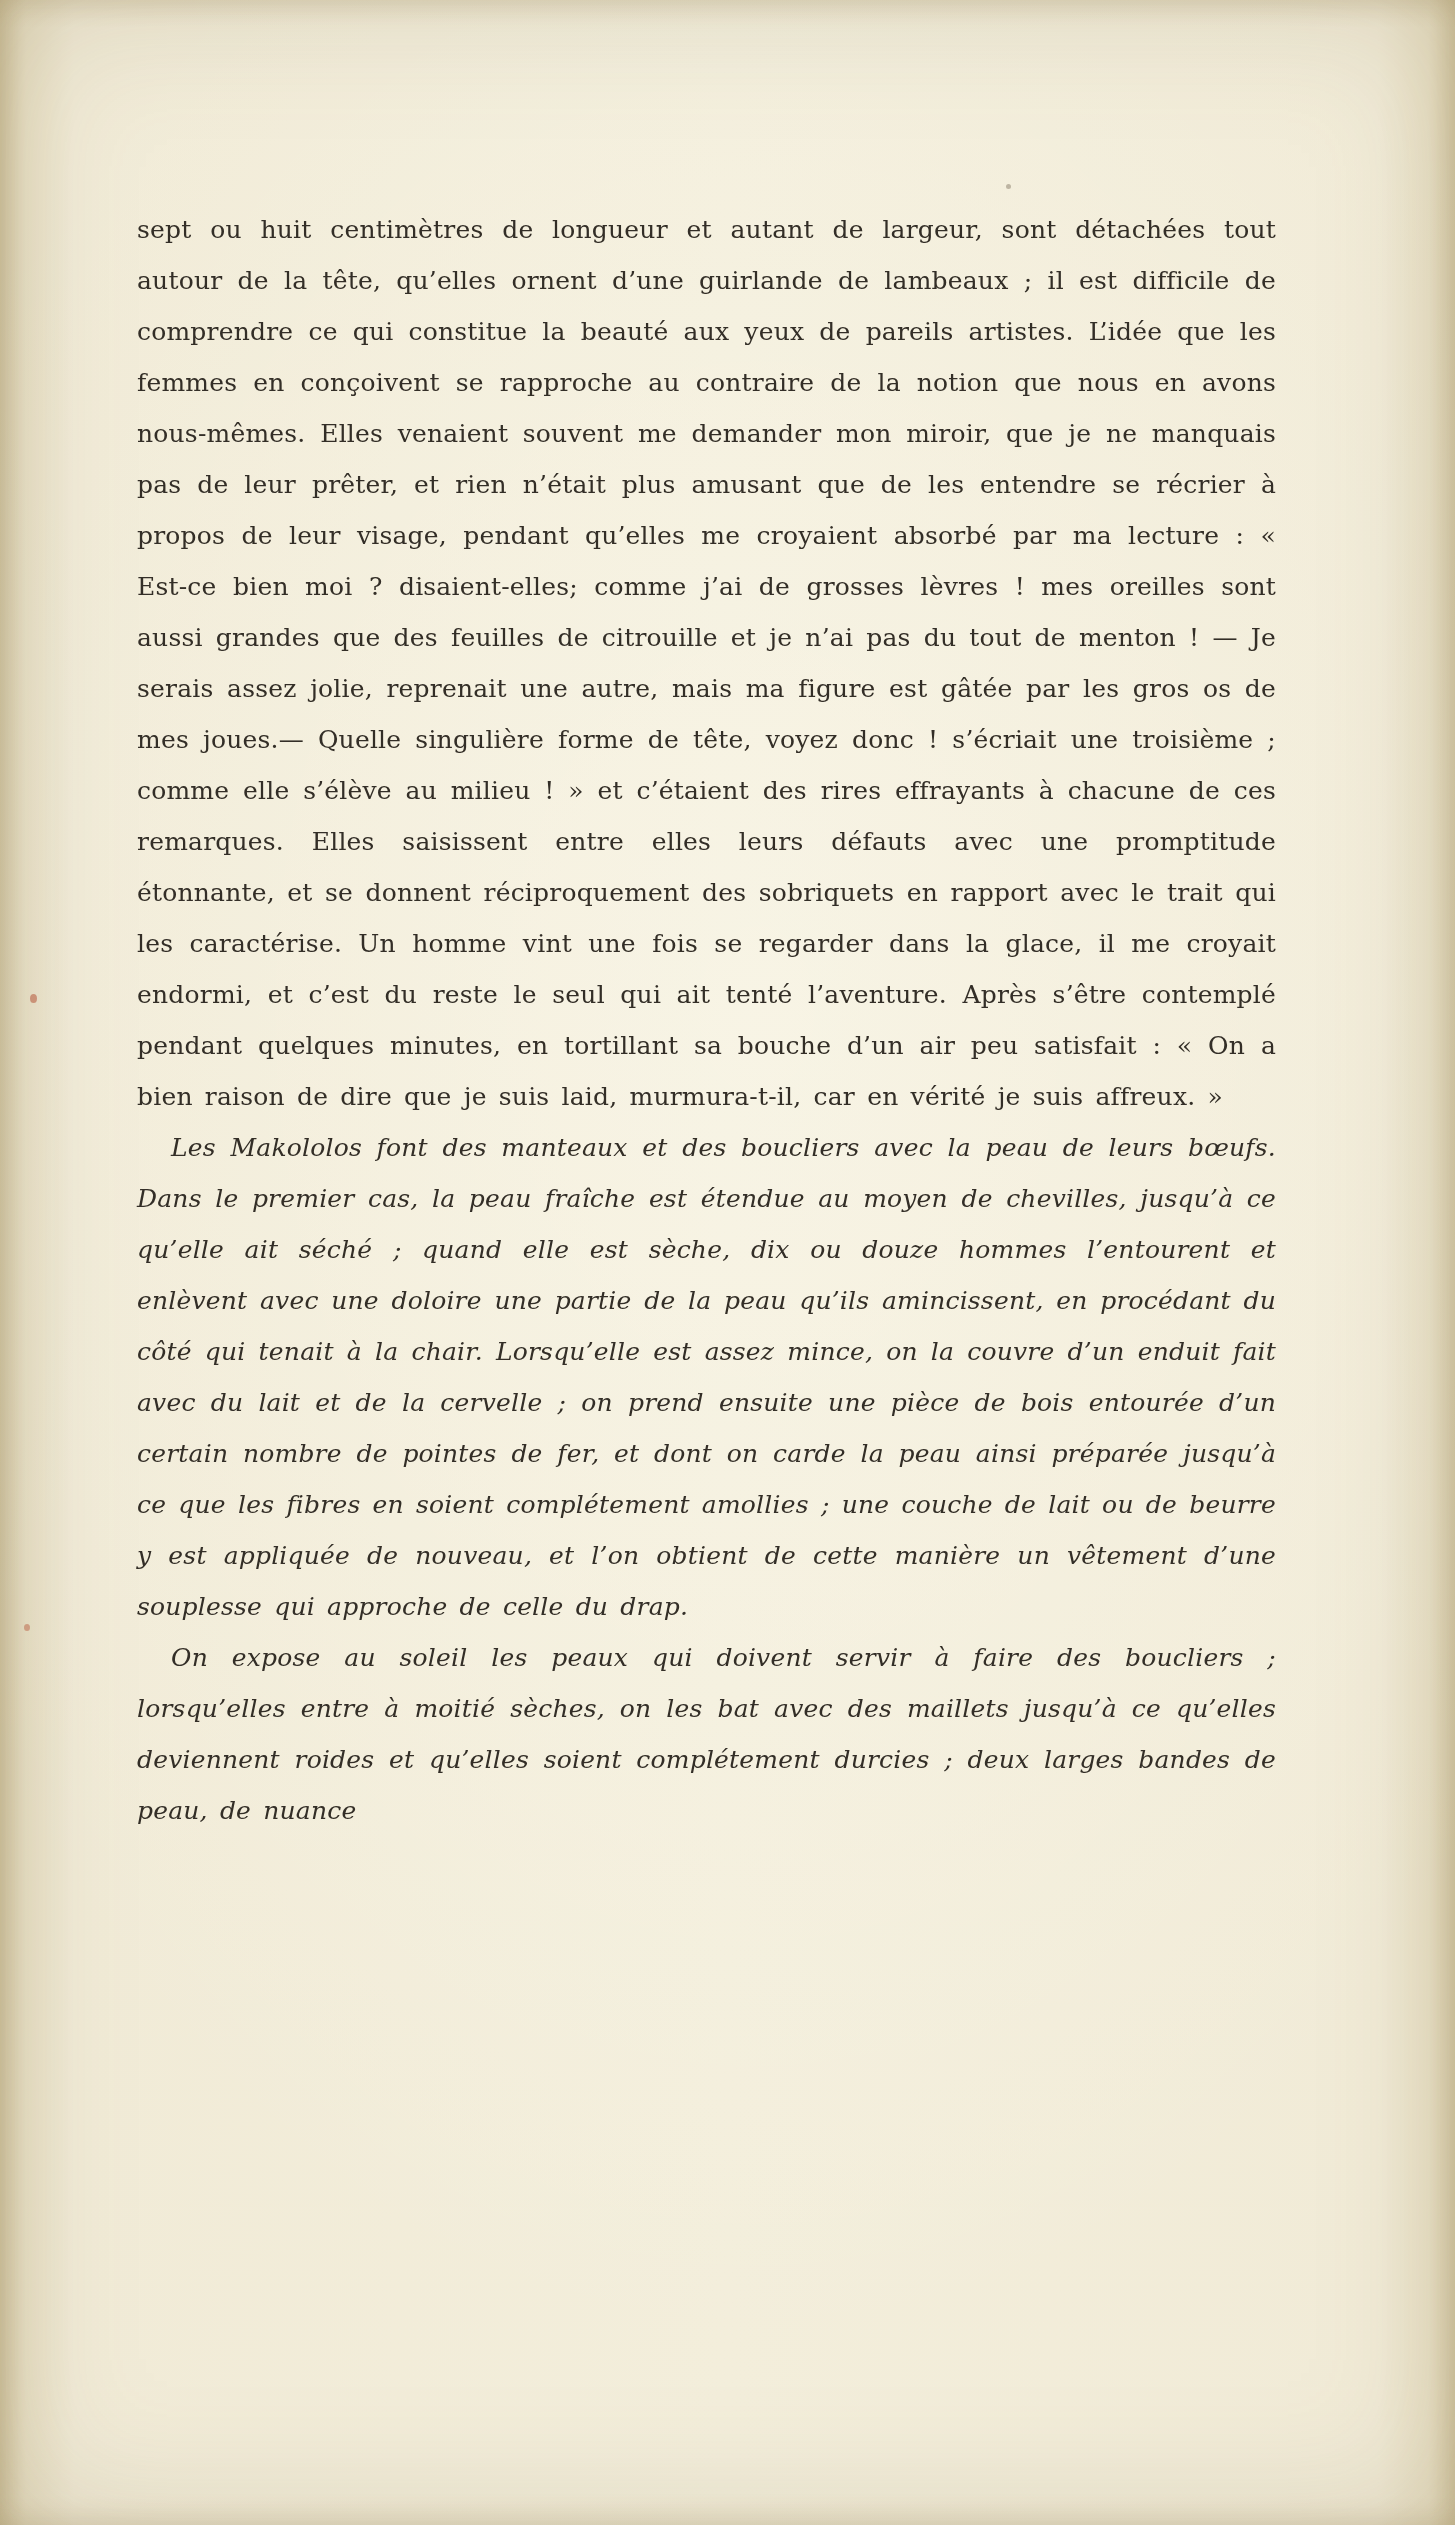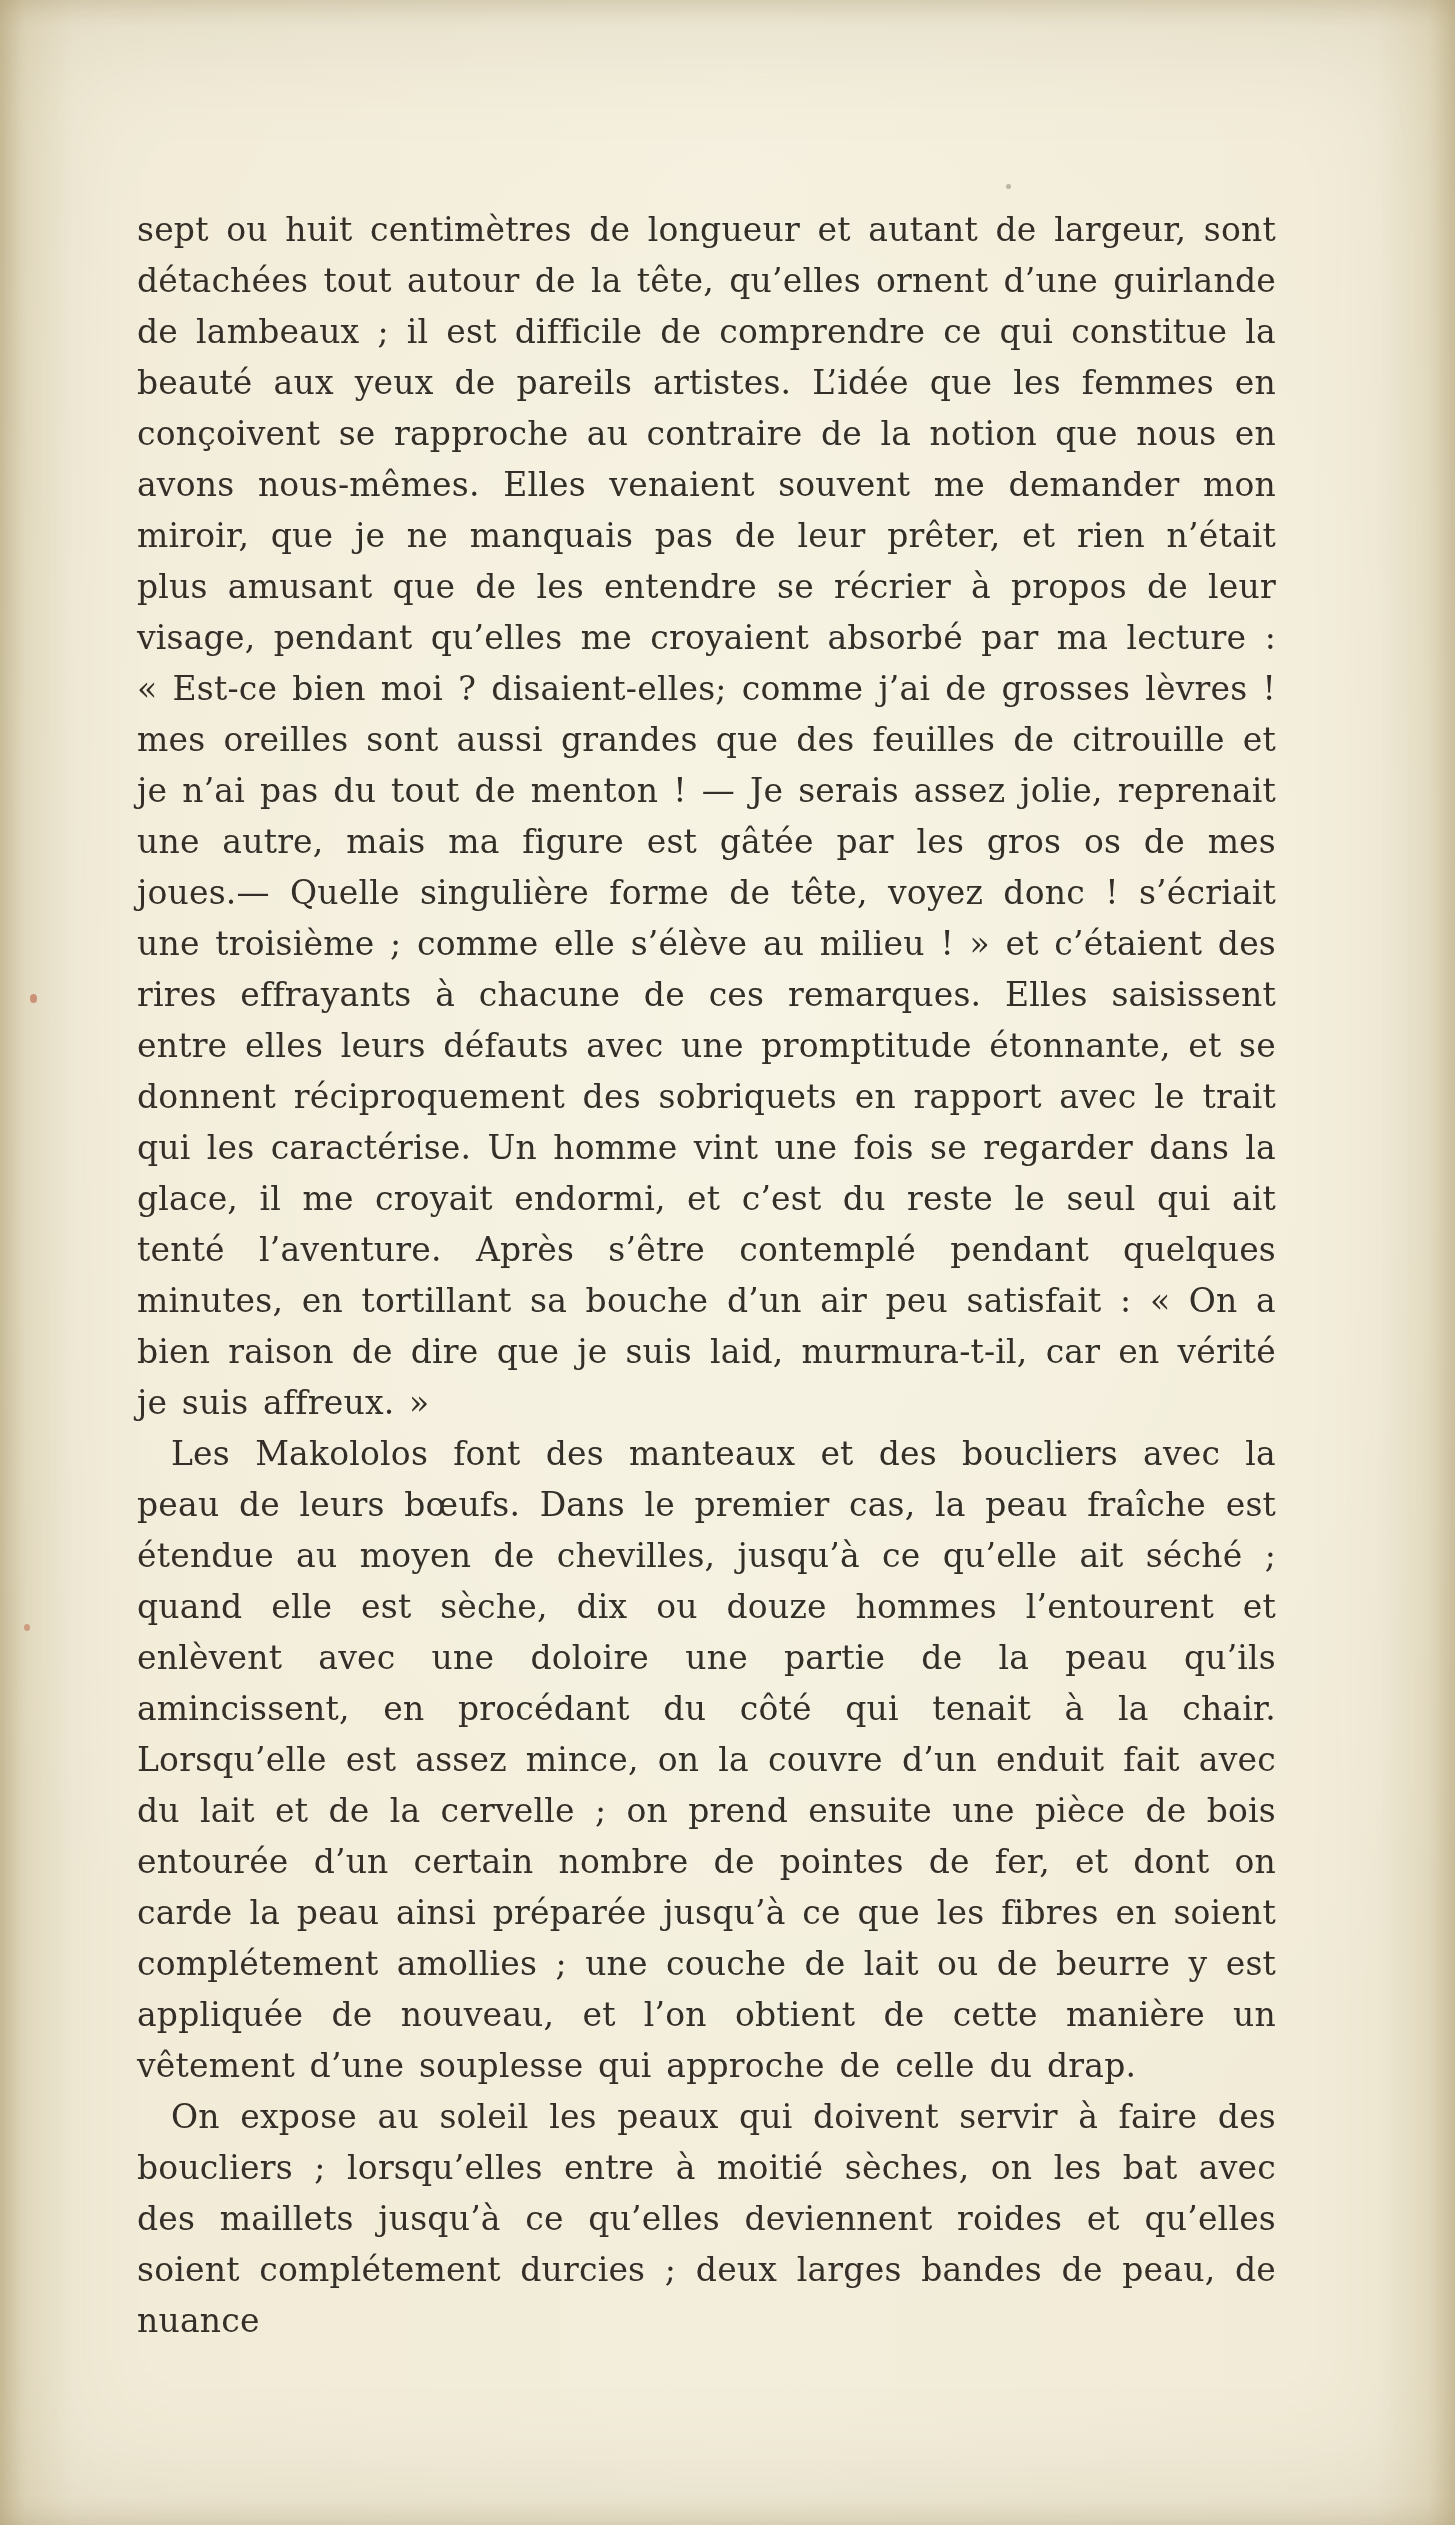--- a/index.html
+++ b/index.html
@@ -46,33 +46,34 @@
     white-space: nowrap;
   }
   .head-number {
     position: absolute;
     right: 38px;
     top: 0;
     letter-spacing: 1px;
   }
   .text-block {
     margin-top: 34px;
-    font-size: 33px;
+    font-size: 25px;
     line-height: 51px;
     text-align: justify;
     word-spacing: 4px;
     letter-spacing: 0.2px;
     color: #332e27;
   }
   .para {
     margin: 0;
     text-indent: 0;
   }
   .para.indent {
     text-indent: 34px;
+    font-style: italic;
   }
   .speck {
     position: absolute;
     border-radius: 50%;
     pointer-events: none;
   }
   .speck-1 {
     left: 30px; top: 994px;
     width: 7px; height: 9px;
     background: rgba(186,84,58,0.55);

